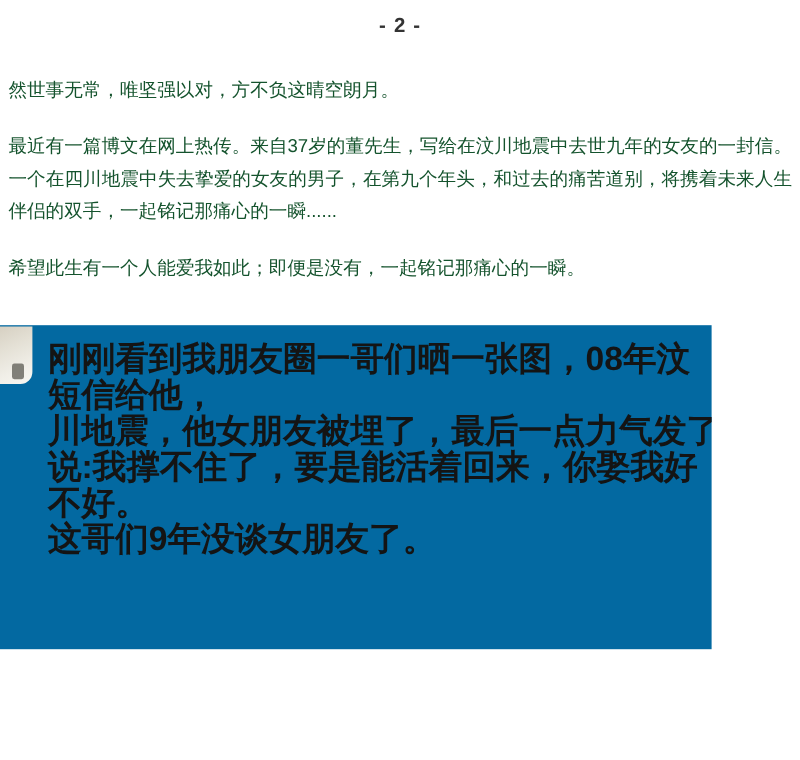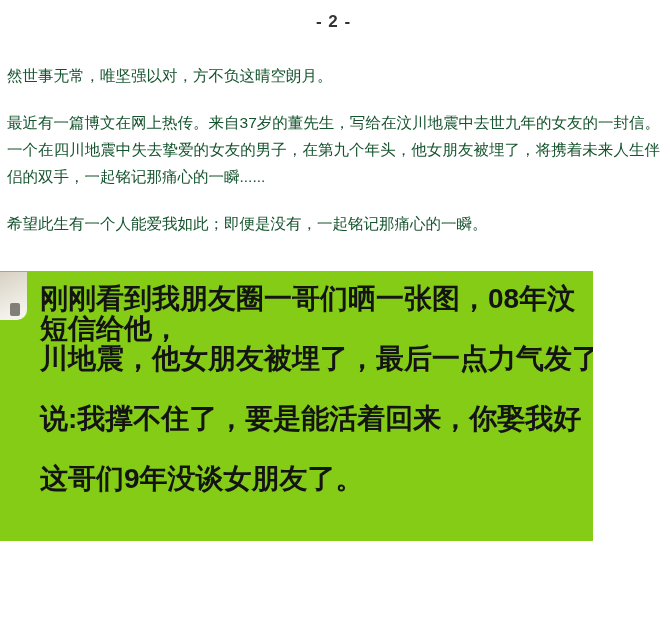--- a/index.html
+++ b/index.html
@@ -31,21 +31,21 @@
     margin: 0 0 20px 0;
     text-align: justify;
     text-justify: inter-ideograph;
   }
   
   .photo {
     position: relative;
     margin: 34px 0 0 -7px;
     width: 593px;
     height: 270px;
-    background: #84cc16;
+    background: #0369a1;
     overflow: hidden;
   }
   .photo-avatar {
     position: absolute;
     left: 0;
     top: 1px;
     width: 27px;
     height: 48px;
     background: linear-gradient(155deg, #d6d0c2 0%, #e4e0d5 35%, #f0eee7 70%, #f8f7f3 100%);
     border-bottom-right-radius: 10px;
@@ -64,53 +64,54 @@
     position: absolute;
     left: 40px;
     top: 13px;
     width: 548px;
     color: #141414;
     font-weight: bold;
     font-size: 28px;
     line-height: 30px;
   }
   .photo-para { margin: 0; }
-  .photo-para + .photo-para { margin-top: 30px; }
+  .photo-para + .photo-para { }
   .photo-line { white-space: nowrap; }
 </style>
 </head>
 <body>
 
 <div class="content">
 
   <p class="page-number">- 2 -</p>
 
   <p class="para">然世事无常，唯坚强以对，方不负这晴空朗月。</p>
 
-  <p class="para">最近有一篇博文在网上热传。来自37岁的董先生，写给在汶川地震中去世九年的女友的一封信。一个在四川地震中失去挚爱的女友的男子，在第九个年头，他女朋友被埋了，将携着未来人生伴侣的双手，一起铭记那痛心的一瞬......</p>
+  <p class="para">最近有一篇博文在网上热传。来自37岁的董先生，写给在汶川地震中去世九年的女友的一封信。一个在四川地震中失去挚爱的女友的男子，在第九个年头，和过去的痛苦道别，将携着未来人生伴侣的双手，一起铭记那痛心的一瞬......</p>
 
 
   <p class="para">希望此生有一个人能爱我如此；即便是没有，一起铭记那痛心的一瞬。</p>
 
   <div class="photo">
 
     <div class="photo-avatar">
       <div class="photo-avatar-smudge"></div>
     </div>
 
     <div class="photo-text">
 
       <div class="photo-para">
         <div class="photo-line">刚刚看到我朋友圈一哥们晒一张图，08年汶</div>
         <div class="photo-line">短信给他，</div>
         <div class="photo-line">川地震，他女朋友被埋了，最后一点力气发了</div>
       </div>
 
       <div class="photo-para">
         <div class="photo-line">说:我撑不住了，要是能活着回来，你娶我好</div>
+        <div class="photo-line">不好。</div>
       </div>
 
       <div class="photo-para">
         <div class="photo-line">这哥们9年没谈女朋友了。</div>
       </div>
 
     </div>
   </div>
 
 </div>

